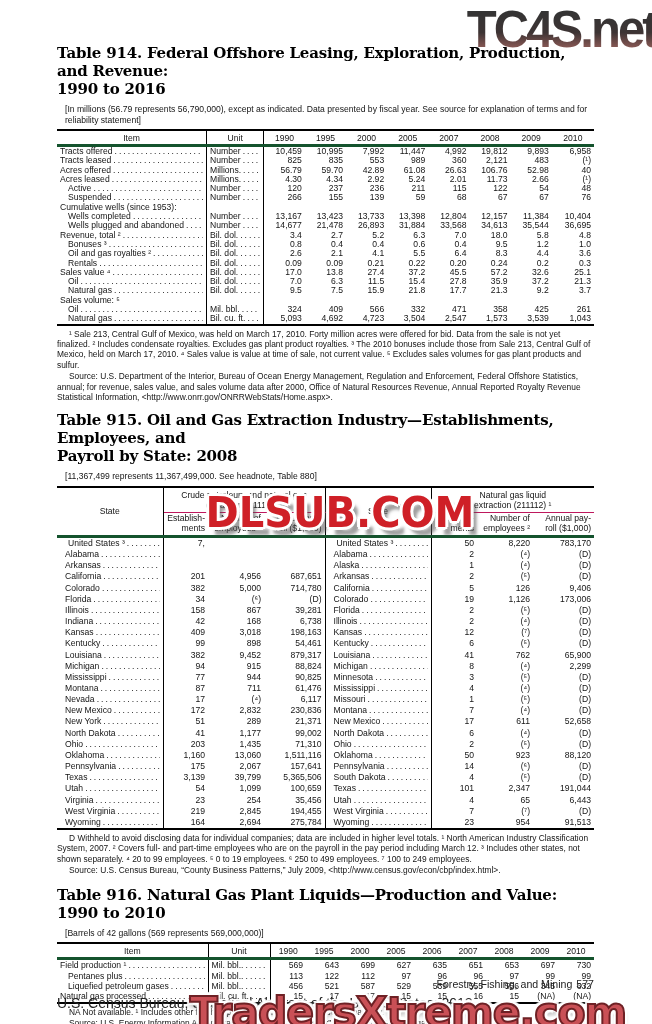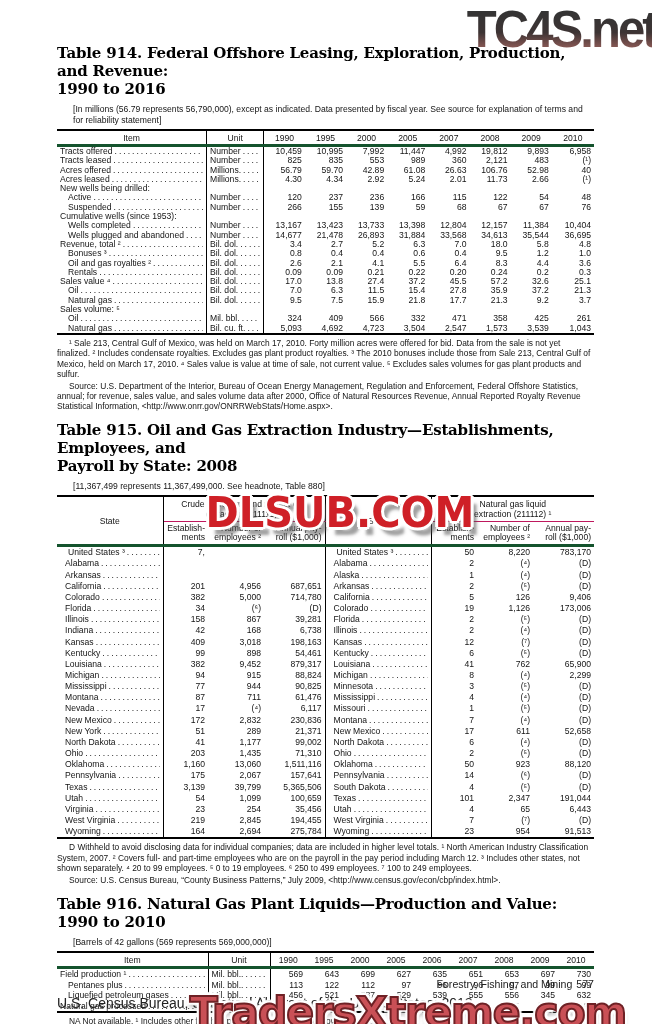--- a/index.html
+++ b/index.html
@@ -4,21 +4,21 @@
 <style>
   html,body{margin:0;padding:0;}
   body{width:652px;height:1024px;background:#ffffff;color:#141414;
        font-family:"Liberation Sans",sans-serif;position:relative;overflow:hidden;}
   .page{position:relative;width:652px;height:1024px;}
   .content{position:absolute;left:57px;width:537px;top:0;}
 
   
   .tbl-title{font-family:"DejaVu Serif",serif;font-weight:bold;font-size:15px;
              line-height:18px;margin:0 0 6px 0;color:#000;letter-spacing:-.2px;}
-  .headnote{font-size:8.6px;line-height:10.5px;margin:0 0 4px 16px;}
+  .headnote{font-size:8.6px;line-height:10.5px;margin:0 0 4px 8px;}
 
   
   table.stat{border-collapse:collapse;width:100%;table-layout:fixed;
              border-top:2px solid #000;border-bottom:2px solid #000;}
   table.stat th,table.stat td{padding:0 3px;font-size:8.6px;font-weight:normal;
              vertical-align:bottom;overflow:hidden;white-space:nowrap;}
   table.stat thead th{border-bottom:3px solid #14532d;text-align:center;
              height:13px;line-height:12px;vertical-align:middle;}
   .ci{border-right:1px solid #000;}
   .dv{border-left:1px solid #000;}
@@ -193,51 +193,35 @@
               <td class="val">4.34</td>
               <td class="val">2.92</td>
               <td class="val">5.24</td>
               <td class="val">2.01</td>
               <td class="val">11.73</td>
               <td class="val">2.66</td>
               <td class="val">(¹)</td>
             </tr>
             <tr>
               <td class="ci">
-                <div class="lead">
-                  <span class="lbl">New wells being drilled:</span>
-                </div>
-              </td>
-              <td class="ci cu"></td>
-              <td class="val"></td>
-              <td class="val"></td>
-              <td class="val"></td>
-              <td class="val"></td>
-              <td class="val"></td>
-              <td class="val"></td>
-              <td class="val"></td>
-              <td class="val"></td>
-            </tr>
-            <tr>
-              <td class="ci">
                 <div class="lead ind">
                   <span class="lbl">Active</span>
                   <span class="dots">................................................................................</span>
                 </div>
               </td>
               <td class="ci cu">
                 <div class="lead">
                   <span class="lbl">Number</span>
                   <span class="dots">................................................................................</span>
                 </div>
               </td>
               <td class="val">120</td>
               <td class="val">237</td>
               <td class="val">236</td>
-              <td class="val">166</td>
+              <td class="val">211</td>
               <td class="val">115</td>
               <td class="val">122</td>
               <td class="val">54</td>
               <td class="val">48</td>
             </tr>
             <tr>
               <td class="ci">
                 <div class="lead ind">
                   <span class="lbl">Suspended</span>
                   <span class="dots">................................................................................</span>

